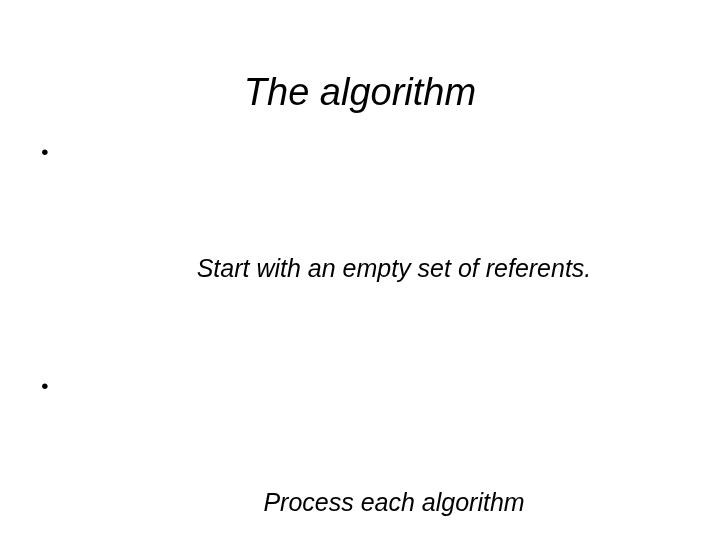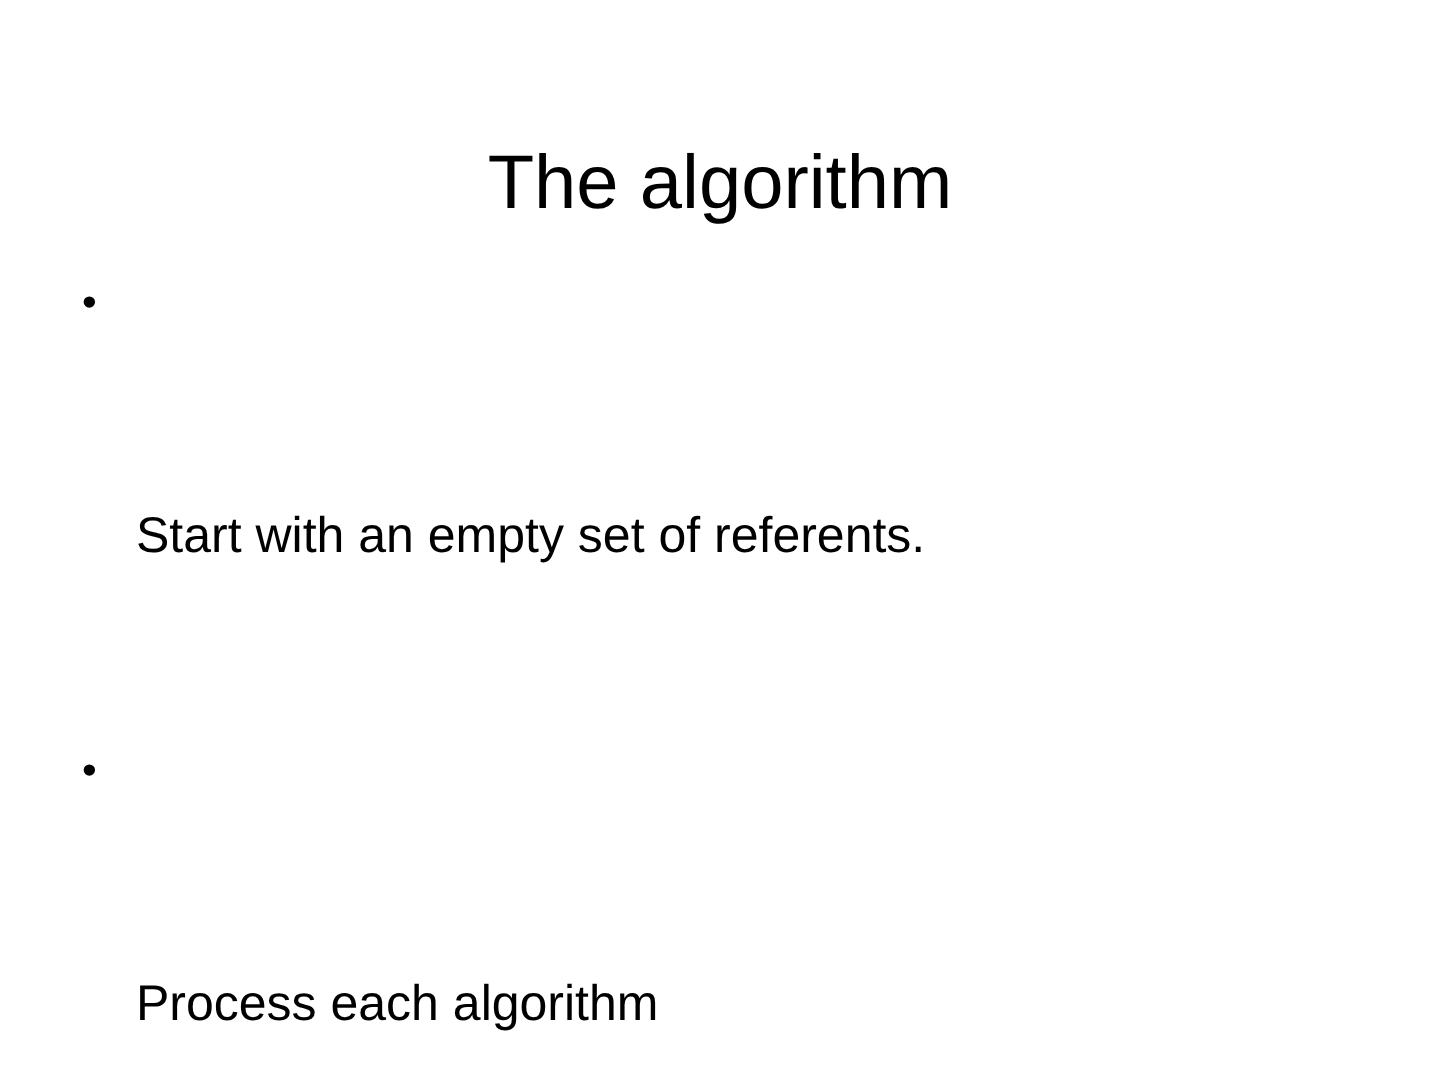--- a/index.html
+++ b/index.html
@@ -15,20 +15,21 @@
     color: #000000;
     overflow: hidden;
     position: relative;
   }
 
   .slide {
     position: relative;
     width: 720px;
     height: 540px;
     box-sizing: border-box;
+    font-style: italic;
   }
 
   
   .slide-title {
     position: absolute;
     left: 0;
     top: 44px;
     width: 720px;
     text-align: center;
     font-size: 38px;
@@ -58,20 +59,21 @@
     position: absolute;
     display: inline-block;
     text-align: left;
     color: #000000;
     white-space: pre;
   }
 
   .text {
     display: block;
     white-space: pre;
+    text-align: center;
   }
 
   
   .lvl1 {
     font-size: 25px;
     line-height: 39px;
     padding-left: 68px;
   }
   .lvl1 .marker {
     left: 41px;

